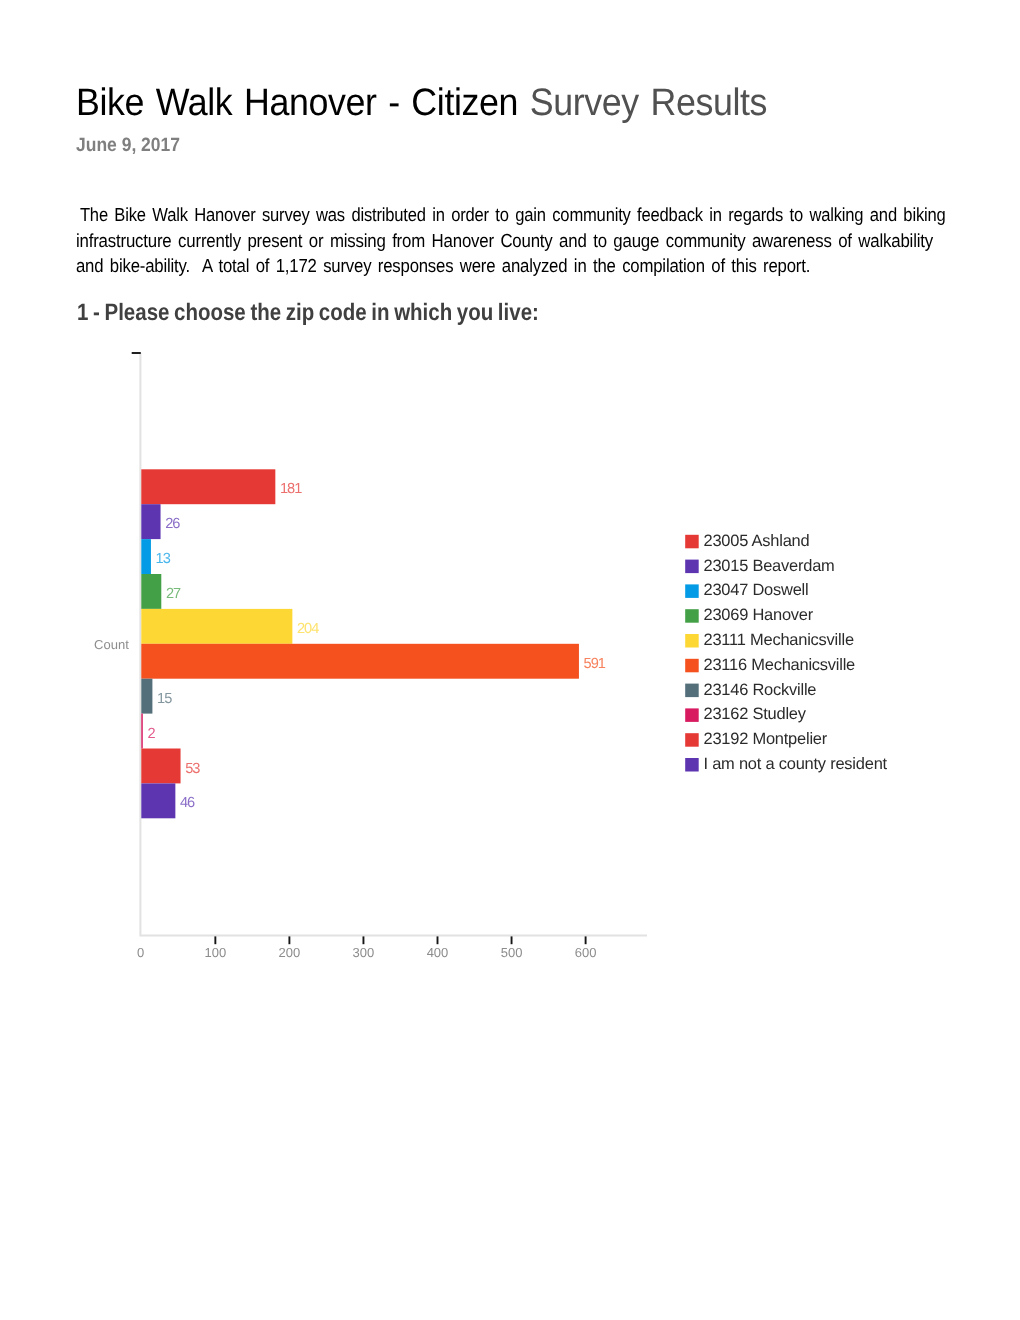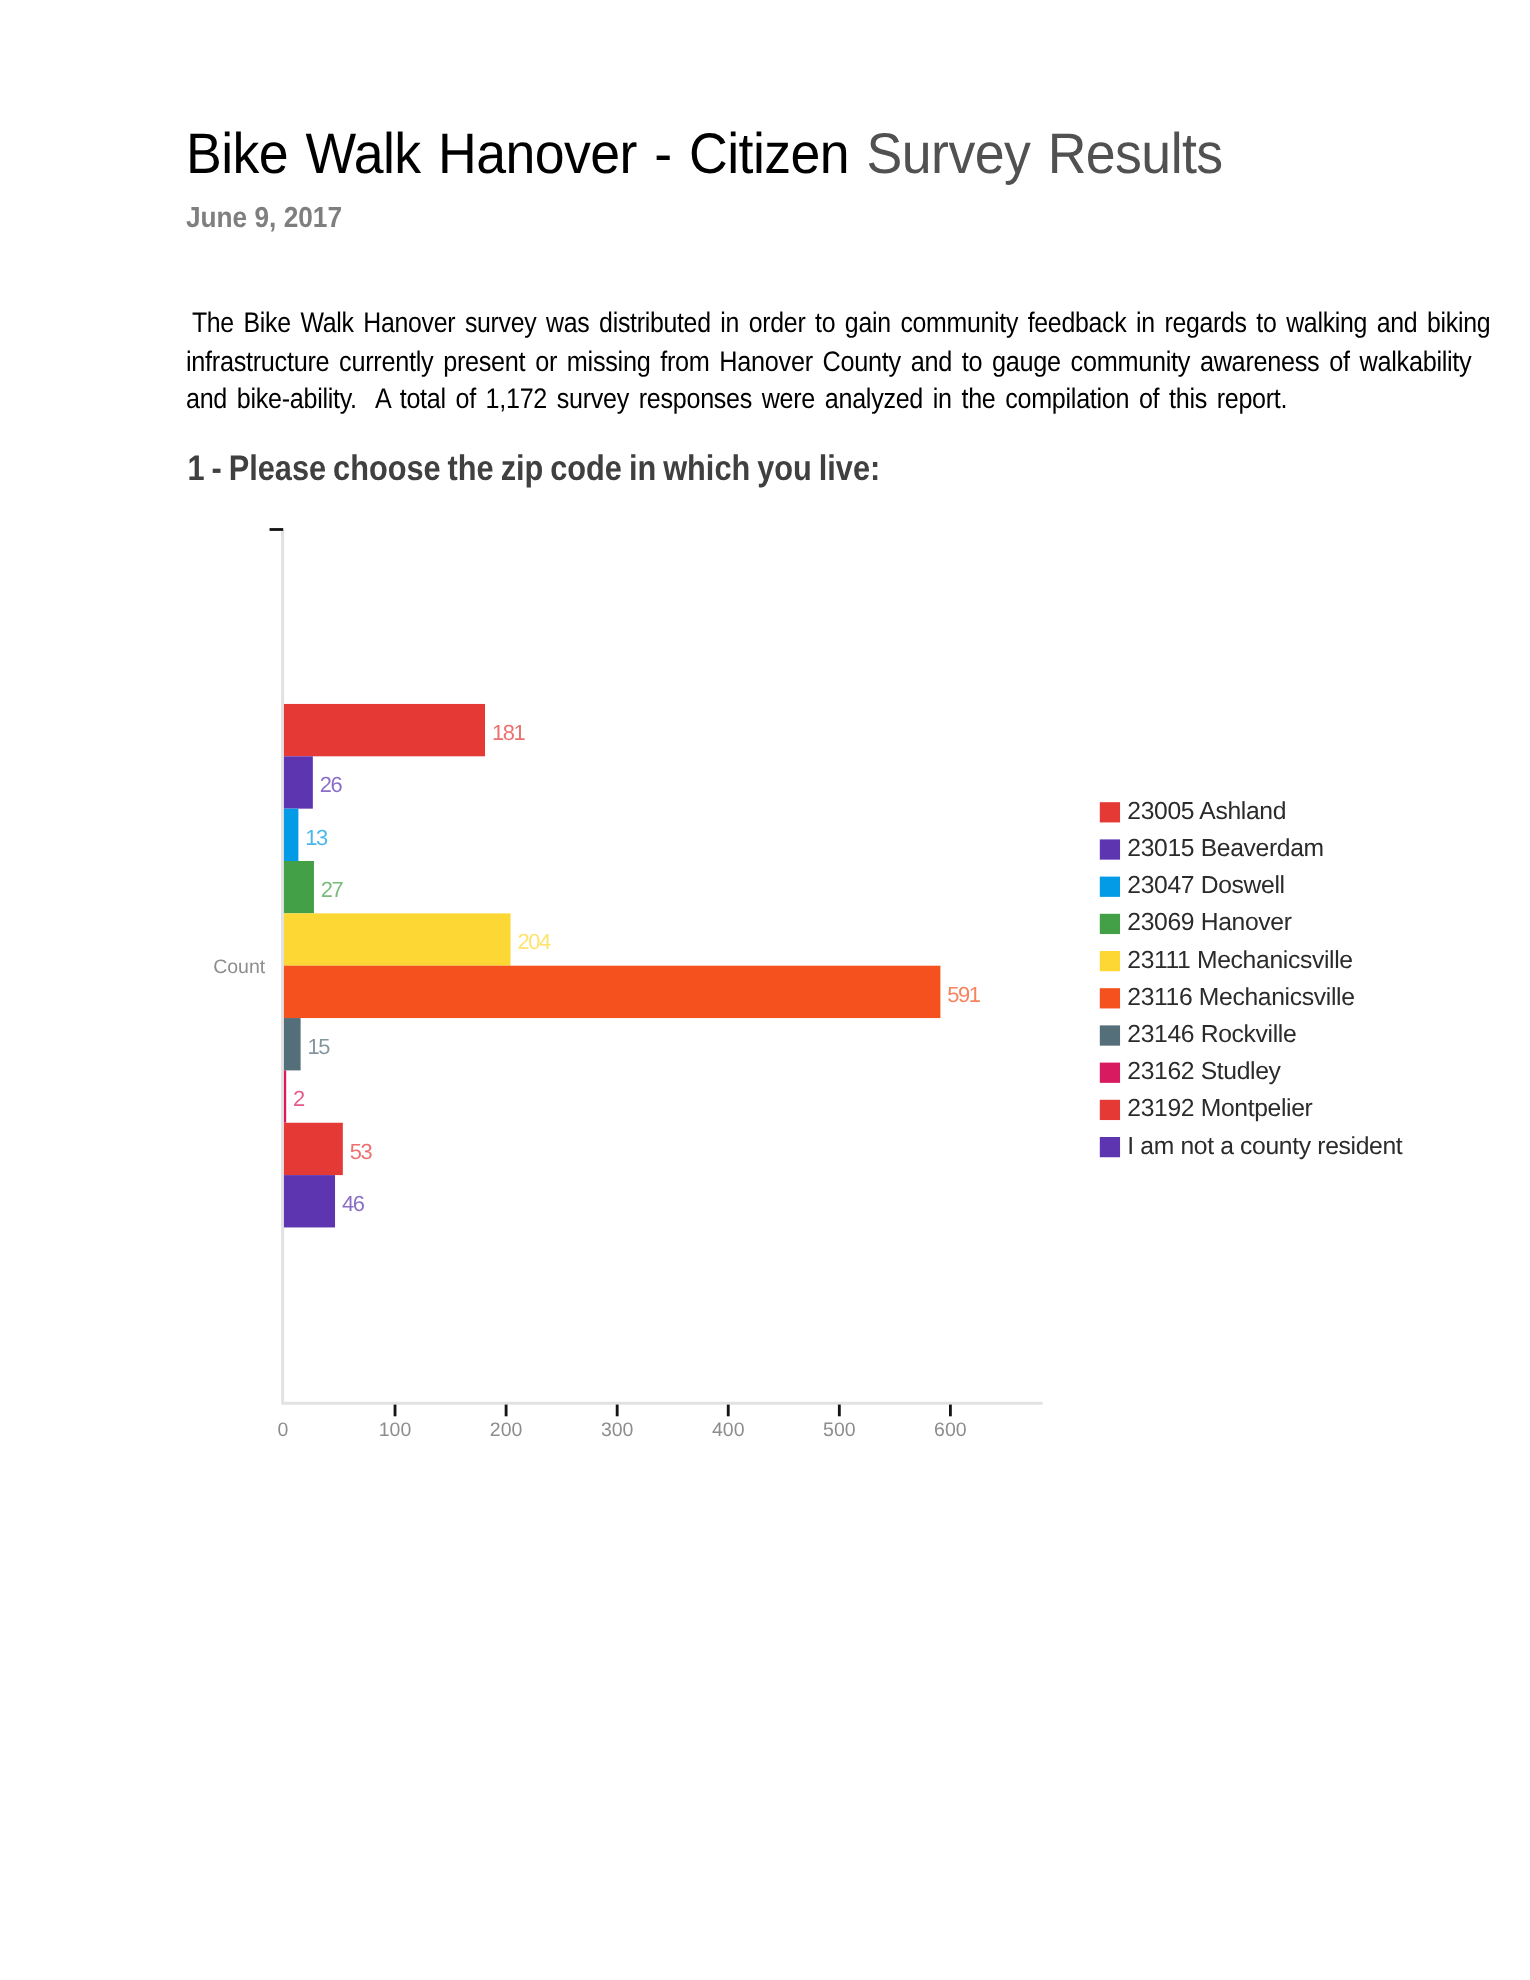--- a/index.html
+++ b/index.html
@@ -1,20 +1,20 @@
 <!DOCTYPE html>
 <html><head>
 <meta charset="utf-8">
 <title>Bike Walk Hanover - Citizen Survey Results</title>
 <style>
   html,body{margin:0;padding:0;}
   body{width:1020px;height:1320px;background:#ffffff;overflow:hidden;
        font-family:"Liberation Sans", sans-serif;
        -webkit-font-smoothing:antialiased;text-rendering:geometricPrecision;}
-  .page{position:relative;width:885px;height:1320px;transform:translateZ(0);margin-left:48px;}
+  .page{position:relative;width:885px;height:1320px;transform:translateZ(0);}
 
   .doc-title{position:absolute;left:75.9px;top:83.0px;white-space:nowrap;
       font-size:38.16px;line-height:40px;font-weight:400;color:#000000;word-spacing:2.2px;letter-spacing:-0.40px;
       transform:scaleX(0.9375);transform-origin:0 0;}
   .doc-title .t-light{color:#515151;}
 
   .doc-date{position:absolute;left:75.7px;top:135px;white-space:nowrap;
       font-size:19.31px;font-weight:700;color:#7f7f7f;
       transform:scaleX(0.9060);transform-origin:0 0;}
 

